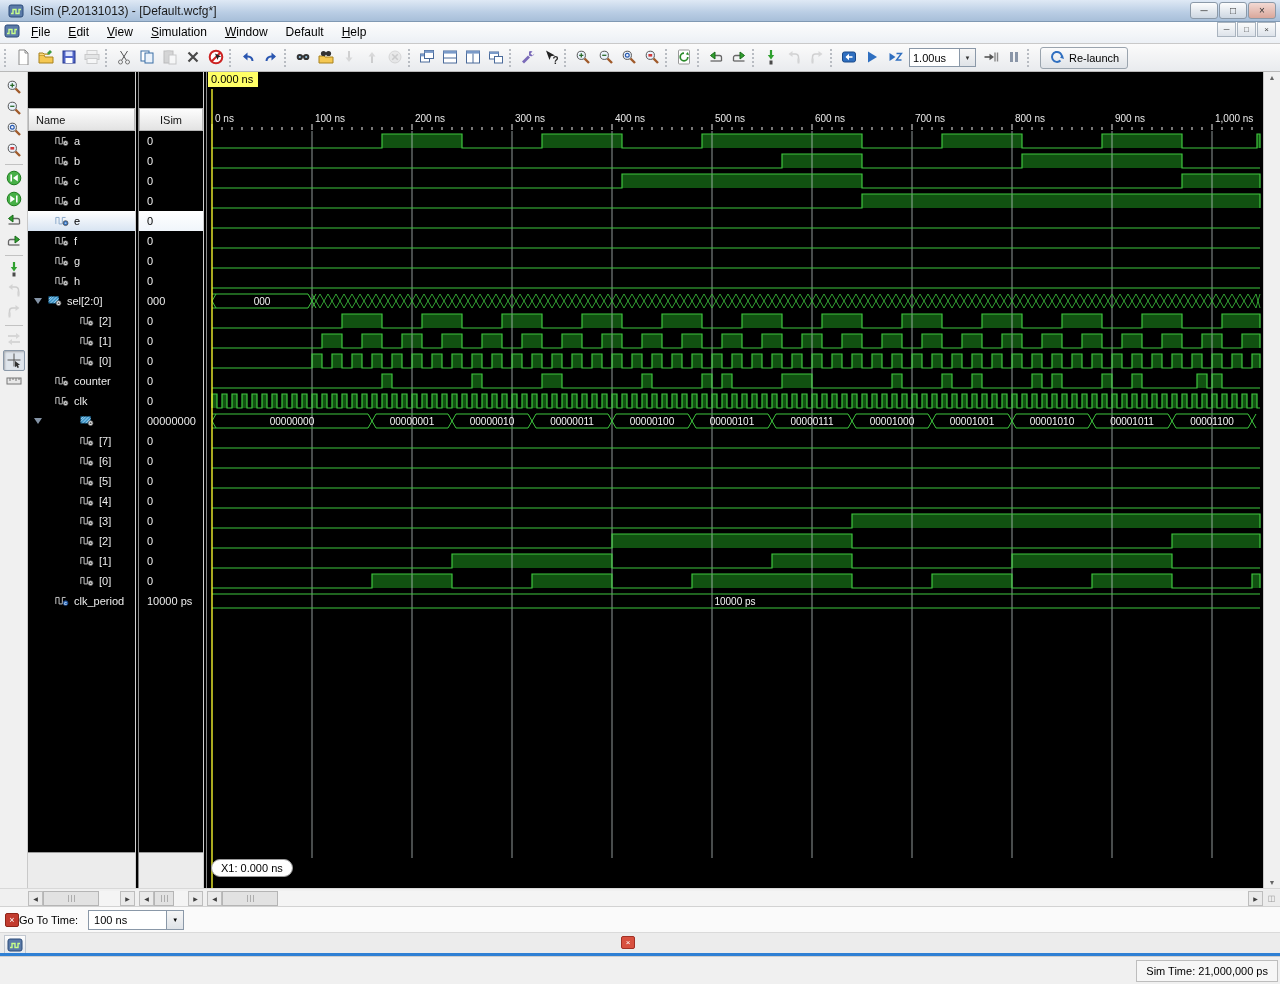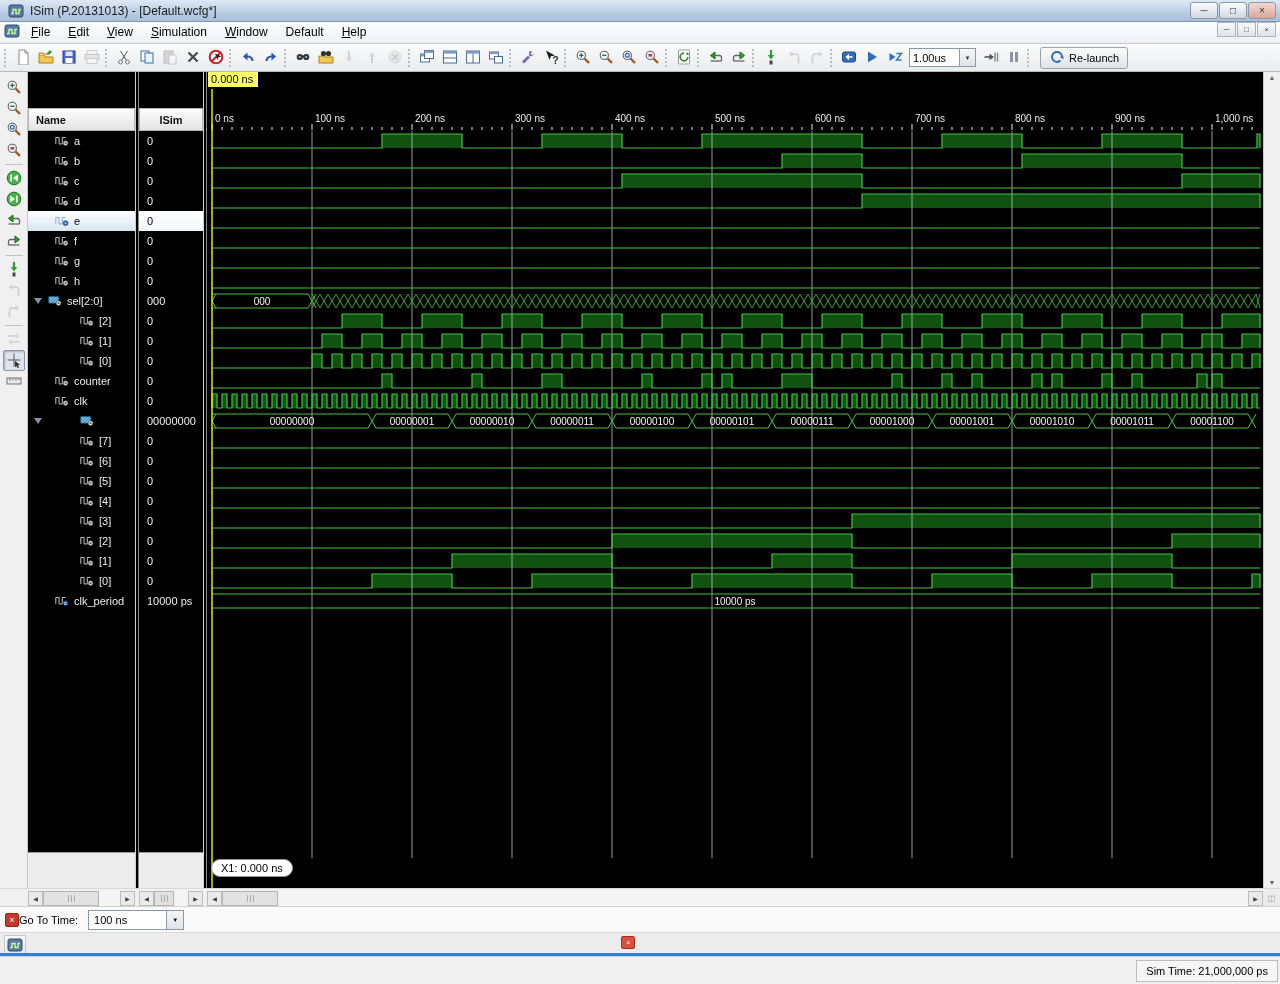--- a/index.html
+++ b/index.html
@@ -42,21 +42,21 @@
     align-items:center;padding-top:5px;}
   .sbtn{width:22px;height:21px;display:flex;align-items:center;justify-content:center;border-radius:2px;}
   .sbtn.dis{opacity:.4;filter:grayscale(1);}
   .sbtn.pressed{border:1px solid #8a98a8;background:#dfe5ec;box-shadow:inset 1px 1px 2px rgba(0,0,0,.25);}
   .ssep{width:18px;height:1px;background:#c2c2c2;margin:3px 0;}
   .panel{background:#000;position:relative;}
   .pnames{width:107px;}
   .pvalues{width:64px;}
   .phead{position:absolute;top:36px;left:0;right:0;height:23px;
     background:linear-gradient(#fdfdfd,#e3e3e3);border:1px solid #b5b5b5;
-    display:flex;align-items:center;font-weight:bold;color:#111;padding-left:7px;}
+    display:flex;align-items:center;font-weight:normal;color:#111;padding-left:7px;}
   .pvalues .phead{justify-content:center;padding-left:0;}
   .rows{position:absolute;top:59px;left:0;right:0;}
   .srow{height:20px;display:flex;align-items:center;color:#ececec;white-space:nowrap;overflow:hidden;}
   .srow .lbl{margin-left:4px;}
   .srow.sel{background:linear-gradient(#ffffff,#d8e4f2);color:#000;}
   .vrow{height:20px;display:flex;align-items:center;color:#ececec;padding-left:8px;white-space:nowrap;}
   .vrow.sel{background:linear-gradient(#ffffff,#f0f5fb);color:#000;}
   .graybottom{position:absolute;left:0;right:0;top:780px;bottom:0;background:#ececec;border-top:1px solid #9a9a9a;}
   .splitter{width:4px;background:#000;border-left:1px solid #cfcfcf;border-right:1px solid #8a8a8a;}
   .wavewrap{flex:1;position:relative;background:#000;overflow:hidden;}

